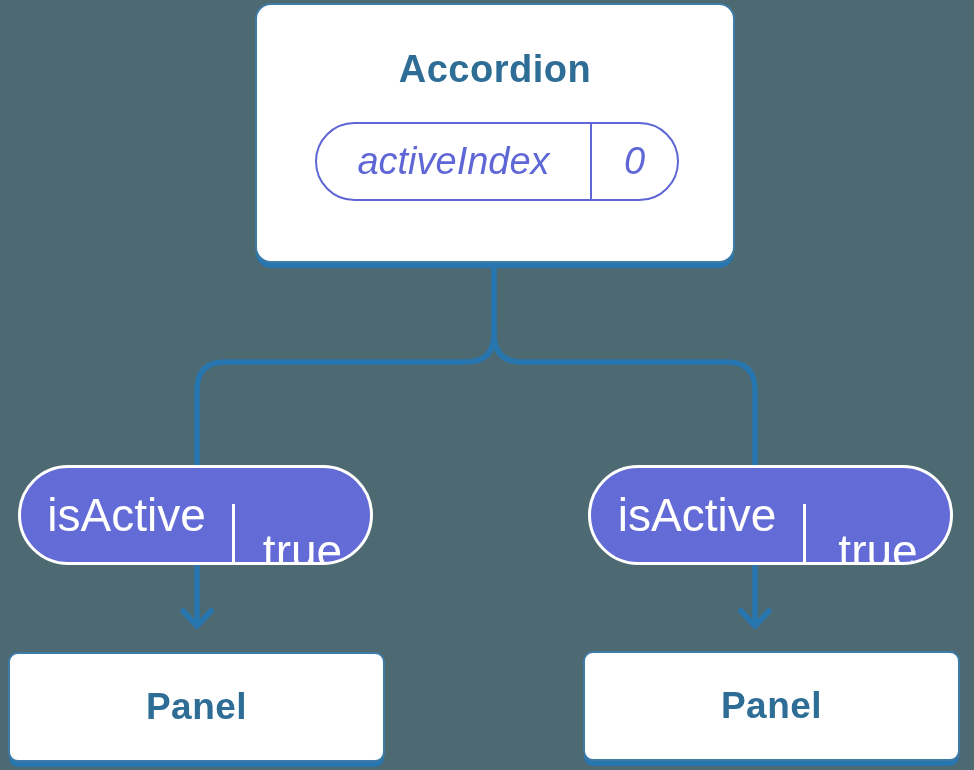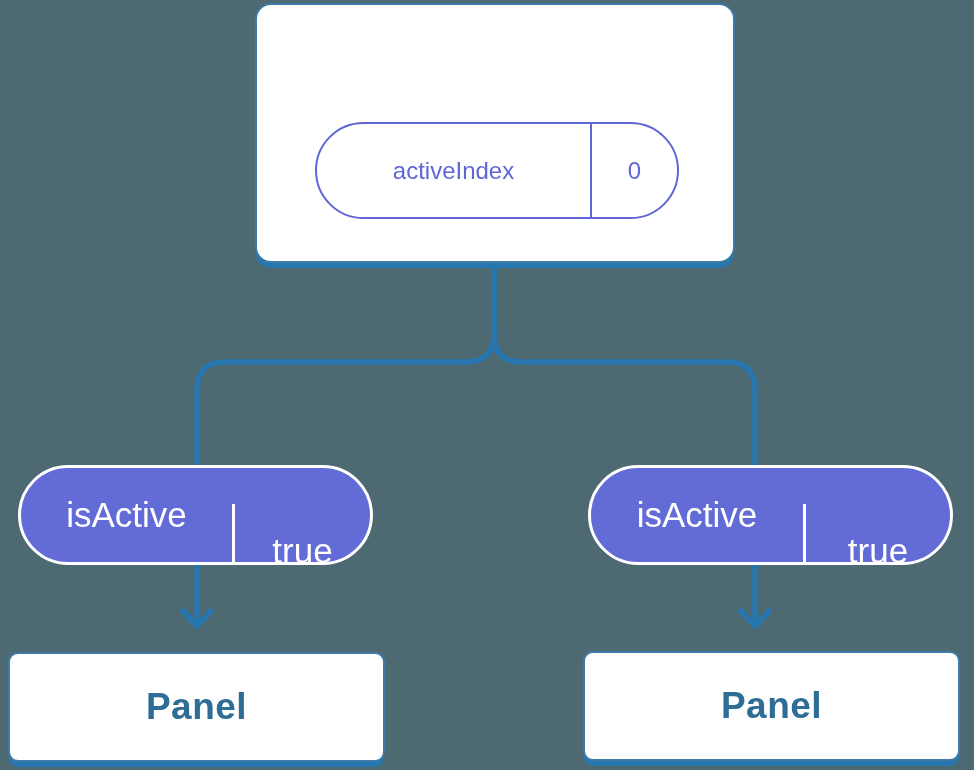--- a/index.html
+++ b/index.html
@@ -50,43 +50,44 @@
   .node-title{
     margin-top:43px;
     font-size:38px;
     font-weight:600;
     letter-spacing:.5px;
     color:var(--component-text);
   }
   .state-pill{
     position:absolute;
     left:58px;top:117px;
-    width:364px;height:97px;
+    width:364px;height:79px;
     border:2px solid var(--state-purple);
     border-radius:49px;
     display:flex;
     background:var(--node-fill);
     color:var(--state-purple);
-    font-size:24px;
+    font-size:38px;
     overflow:hidden;
+    font-style:italic;
   }
   .state-pill .cell{
     display:flex;align-items:center;justify-content:center;
     height:100%;
   }
   .state-pill .cell.name{width:273px;}
   .state-pill .cell.value{flex:1;border-left:2px solid var(--state-purple);}
   .prop-pill{
     position:absolute;
     height:100px;
     border:3px solid var(--pill-text);
     border-radius:50px;
     background:var(--prop-fill);
     color:var(--pill-text);
-    font-size:35px;
+    font-size:46px;
     display:flex;
     overflow:hidden;
   }
   .prop-pill.left{left:18px;top:465px;width:355px;}
   .prop-pill.right{left:588px;top:465px;width:365px;}
   .prop-pill .cell{
     display:flex;align-items:center;justify-content:center;
     height:100%;
   }
   .prop-pill.left .cell.name{width:211px;}
@@ -110,20 +111,21 @@
   <svg class="connectors" viewBox="0 0 974 770" xmlns="http://www.w3.org/2000/svg">
     <path d="M494 265 L494 334 Q494 362 466 362 L225 362 Q197 362 197 390 L197 467"></path>
     <path d="M494 334 Q494 362 522 362 L727 362 Q755 362 755 390 L755 467"></path>
     <path d="M197 563 L197 624"></path>
     <path d="M183 611 L197 626 L211 611"></path>
     <path d="M755 563 L755 624"></path>
     <path d="M741 611 L755 626 L769 611"></path>
   </svg>
 
   <div class="node node-accordion">
+    <div class="node-title">Accordion</div>
     <div class="state-pill">
       <div class="cell name">activeIndex</div>
       <div class="cell value">0</div>
     </div>
   </div>
 
   <div class="prop-pill left">
     <div class="cell name">isActive</div>
     <div class="cell value">true</div>
   </div>

